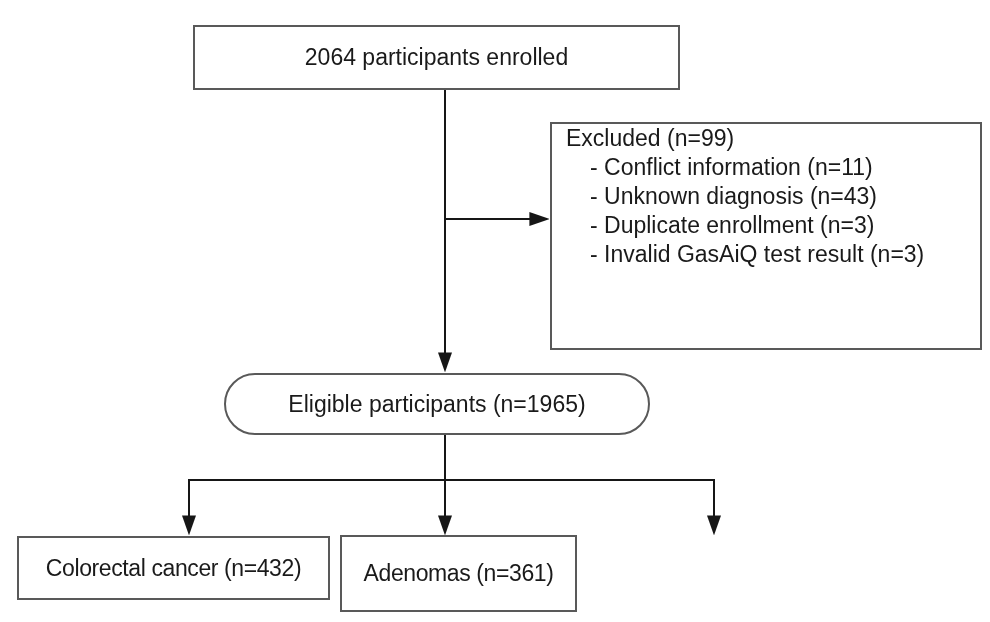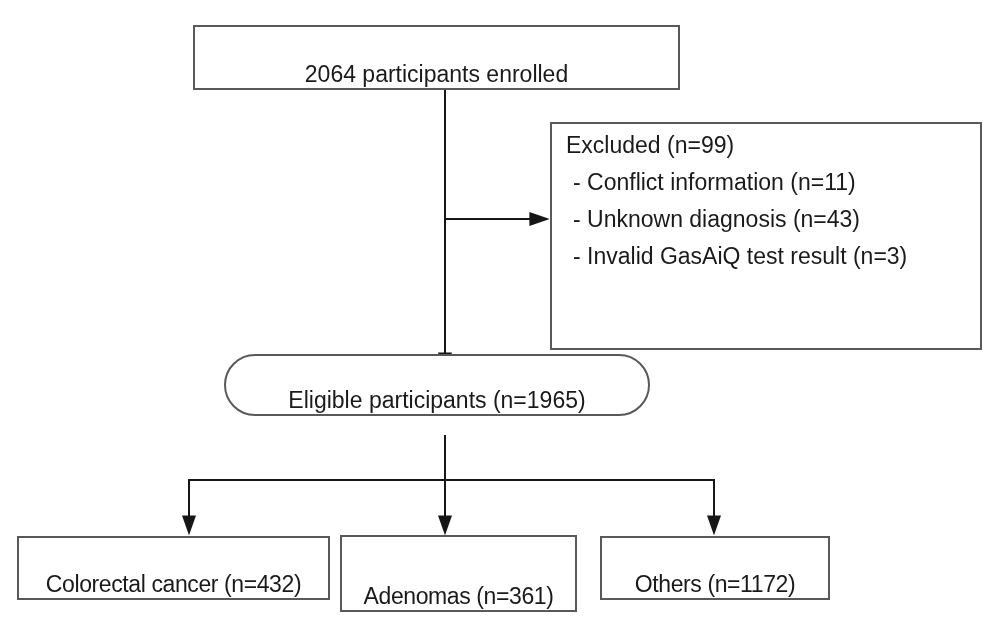--- a/index.html
+++ b/index.html
@@ -17,37 +17,36 @@
     font-family:"Liberation Sans","DejaVu Sans",sans-serif;
     color:var(--text);
     overflow:hidden;
   }
   .node{
     position:absolute;
     box-sizing:border-box;
     border:2px solid var(--border);
     background:var(--bg);
     display:flex;
-    align-items:flex-end;
+    align-items:center;
     justify-content:center;
     font-size:23px;
     white-space:nowrap;
   }
   .node.left-align{
     flex-direction:column;
     align-items:flex-start;
     justify-content:flex-start;
-    padding:7px 14px;
+    padding:0 14px;
     line-height:29px;
-    gap:8px;
   }
-  .excluded-item{margin-left:7px;}
+  .excluded-item{margin-left:24px;}
   .enrolled-box {left:193px; top:25px;  width:487px; height:65px;}
   .excluded-box {left:550px; top:122px; width:432px; height:228px;}
-  .eligible-box {left:224px; top:354px; width:426px; height:62px;border-radius:31px;}
+  .eligible-box {left:224px; top:373px; width:426px; height:62px;border-radius:31px;}
   .outcome-1    {left:2px;   top:536px; width:313px; height:64px; letter-spacing:-0.4px;margin-left:15px;}
   .outcome-2    {left:340px; top:535px; width:237px; height:77px; letter-spacing:-0.4px;}
   .outcome-3    {left:600px; top:536px; width:230px; height:64px; letter-spacing:-0.4px;}
   svg.connectors{
     position:absolute;
     left:0; top:0;
     width:990px; height:622px;
     pointer-events:none;
   }
   svg.connectors path{
@@ -86,32 +85,30 @@
   </svg>
 
   <div class="node enrolled-box">
     <span>2064 participants enrolled</span>
   </div>
 
   <div class="node left-align excluded-box">
     <div>Excluded (n=99)</div>
     <div class="excluded-item">- Conflict information (n=11)</div>
     <div class="excluded-item">- Unknown diagnosis (n=43)</div>
+    <div class="excluded-item">- Duplicate enrollment (n=3)</div>
     <div class="excluded-item">- Invalid GasAiQ test result (n=3)</div>
   </div>
 
   <div class="node eligible-box">
     <span>Eligible participants (n=1965)</span>
   </div>
 
   <div class="node outcome-1">
     <span>Colorectal cancer (n=432)</span>
   </div>
 
   <div class="node outcome-2">
     <span>Adenomas (n=361)</span>
   </div>
 
-  <div class="node outcome-3">
-    <span>Others (n=1172)</span>
-  </div>
 
 </div>
 
 </body></html>

